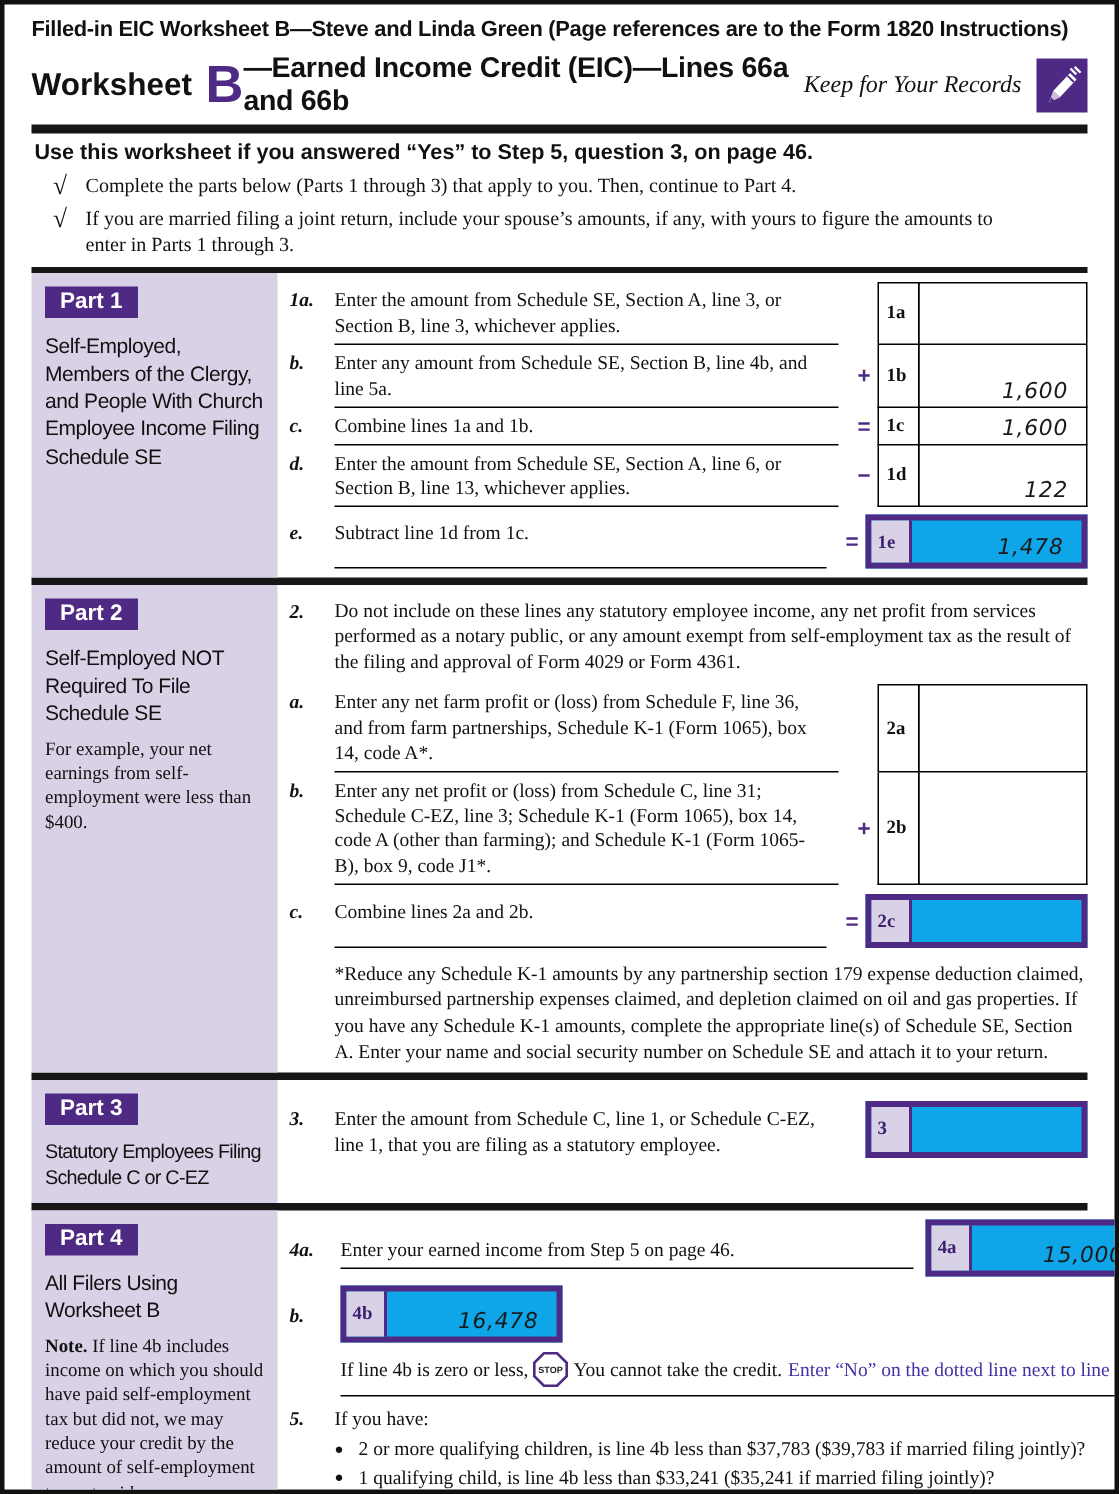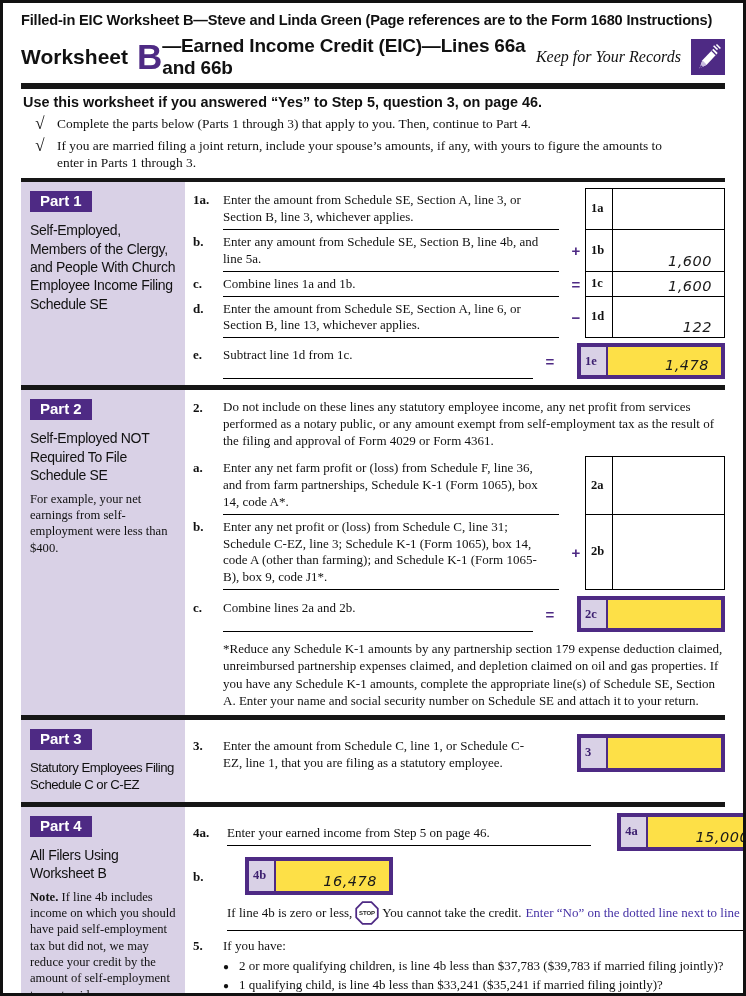--- a/index.html
+++ b/index.html
@@ -33,31 +33,31 @@
   .part { display:flex; align-items:stretch; }
   .sidebar { width:164px; background:#d9d1e6; padding:9px 8px 8px 9px; flex-shrink:0; }
   .sb-fit { align-self:flex-start; }
   .badge { display:inline-block; background:#4e2a84; color:#fff; font-family:"Liberation Sans", sans-serif; font-weight:bold; font-size:15px; padding:1px 10px 3px 10px; }
   .sb-title { font-family:"Liberation Sans", sans-serif; font-weight:normal; font-size:14px; letter-spacing:-0.3px; line-height:1.32; margin-top:9px; }
   .sb-title-sm { font-size:13.2px; letter-spacing:-0.5px; }
   .sb-note { font-size:12.6px; line-height:1.3; margin-top:6px; }
   .sb-note b { font-family:"Liberation Serif", serif; }
   .content { flex:1; padding:6px 0 6px 8px; }
   .lrow { display:flex; align-items:stretch; }
-  .lnum { width:30px; font-weight:bold; font-size:13px; padding-top:4px; flex-shrink:0; }
+  .lnum { width:30px; font-weight:bold; font-size:13px; padding-top:4px; flex-shrink:0;font-style:italic; }
   .lnum-w { width:34px; }
   .ltext { flex:1; font-size:13px; line-height:1.3; padding:4px 8px 3px 0; border-bottom:1px solid #000; margin-right:8px; }
   .ltext.nol { border-bottom:none; }
   .lop { width:18px; display:flex; align-items:center; justify-content:center; color:#4e2a84; font-family:"Liberation Sans", sans-serif; font-weight:bold; font-size:15px; flex-shrink:0; }
   .lbox { display:flex; width:140px; flex-shrink:0; }
   .lbox .bl { width:28px; border:1px solid #000; display:flex; align-items:center; padding-left:5px; font-weight:bold; font-size:12.5px; }
   .lbox .bv { flex:1; border:1px solid #000; border-left:1px solid #000; margin-left:-1px; display:flex; align-items:flex-end; justify-content:flex-end; padding:0 12px 2px 0; }
   .rowgroup .lrow + .lrow .bl, .rowgroup .lrow + .lrow .bv { border-top:none; }
   .hand { font-family:"DejaVu Sans", sans-serif; font-style:italic; font-size:14.5px; color:#1a1a1a; letter-spacing:0.5px; }
-  .pbox { display:flex; width:148px; border:4px solid #4e2a84; background:#fde047; flex-shrink:0;margin-left:18px; }
+  .pbox { display:flex; width:148px; border:4px solid #4e2a84; background:#0ea5e9; flex-shrink:0; }
   .pbox .bl { width:25px; background:#d9d1e6; color:#3d2070; font-weight:bold; font-size:12.5px; display:flex; align-items:center; padding-left:4px; }
   .pbox .bv { flex:1; border-left:2px solid #4e2a84; display:flex; align-items:flex-end; justify-content:flex-end; padding:0 12px 2px 0; min-height:28px; }
   .gap5 { height:5px; } .gap6 { height:6px; } .gap8 { height:8px; }
   .para { display:flex; font-size:13px; line-height:1.3; }
   .para .ptext { flex:1; padding-top:3px; }
   .footnote { font-size:13px; line-height:1.32; margin:8px 0 0 30px; }
   .p4row { display:flex; align-items:flex-start; }
   .p4row .ltext { margin-top:8px; }
   .stop-line { display:flex; align-items:center; margin:6px 0 0 34px; border-bottom:1px solid #000; padding-bottom:5px; font-size:13px; flex-wrap:nowrap; }
   .stop-line .seg { white-space:nowrap; }
@@ -67,21 +67,21 @@
   .q5 .ptext { flex:1; }
   .bullet-row { display:flex; margin-top:3px; }
   .bullet-dot { width:16px; font-size:10px; padding-top:2px; }
   svg text { font-family:"Liberation Sans", sans-serif; }
 </style>
 </head>
 <body>
 
 <div class="page">
 
-  <div class="doc-title">Filled-in EIC Worksheet B—Steve and Linda Green (Page references are to the Form 1680 Instructions)</div>
+  <div class="doc-title">Filled-in EIC Worksheet B—Steve and Linda Green (Page references are to the Form 1820 Instructions)</div>
 
   <div class="ws-header">
     <span class="ws-word">Worksheet</span>
     <span class="ws-letter">B</span>
     <span class="ws-rest">—Earned Income Credit (EIC)—Lines 66a and 66b</span>
     <span class="ws-spacer"></span>
     <span class="keep">Keep for Your Records</span>
     <span class="pencil-box">
       <svg viewBox="0 0 24 24" width="30" height="27">
         <polygon points="4.5,21.5 7,14.5 16.8,4.2 20.6,8 10.9,18.4" fill="#ffffff"></polygon>

